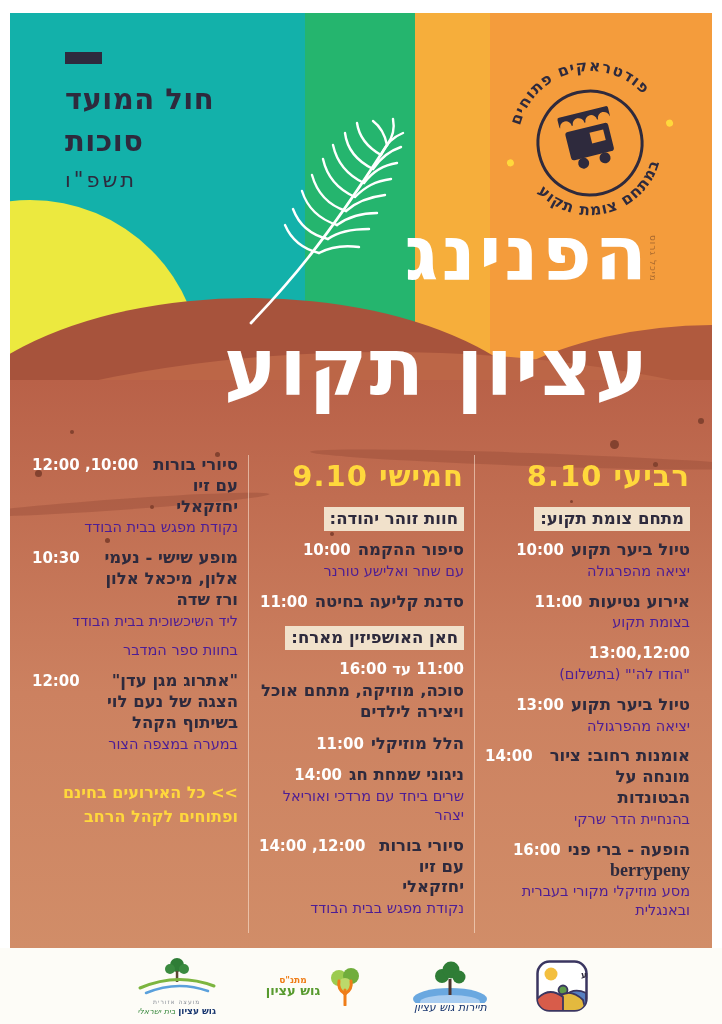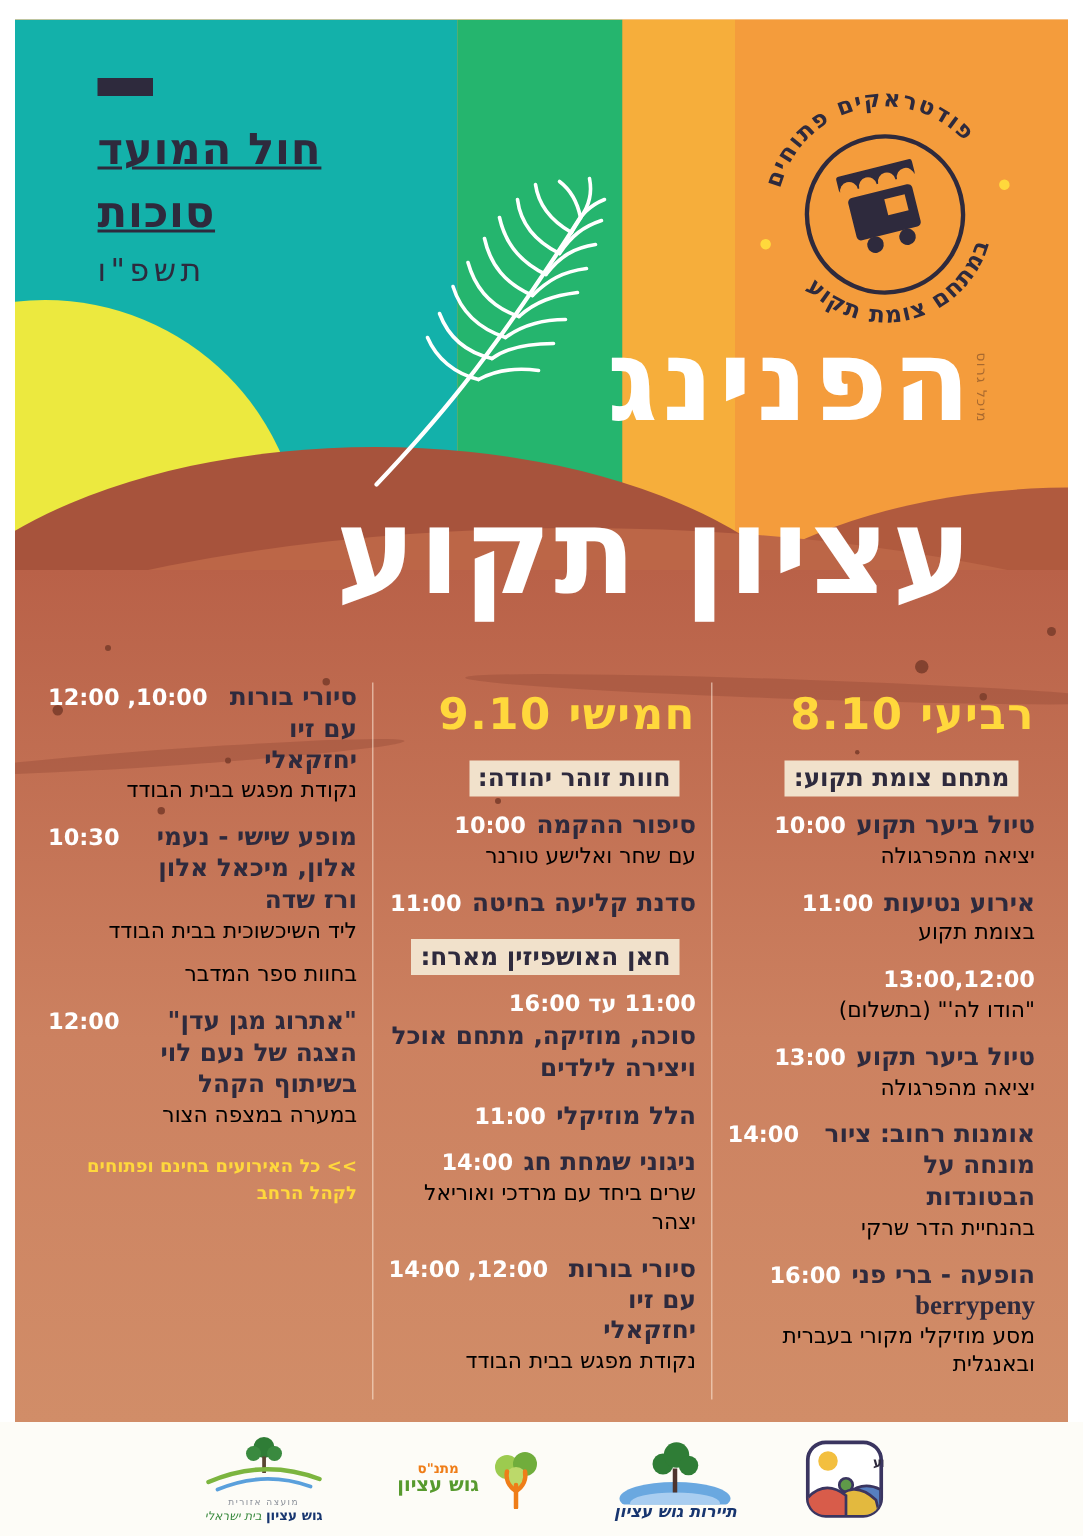--- a/index.html
+++ b/index.html
@@ -24,21 +24,21 @@
   .duneC{left:-200px;top:339px;width:1150px;height:420px;background:#bc6647;}
   .duneBase{position:absolute;left:0;right:0;top:367px;bottom:0;background:linear-gradient(#b96148,#cc8160 55%,#d18d68);}
   .streak{position:absolute;background:#9a4e39;opacity:.45;border-radius:50%;}
   .streak1{left:300px;right:-40px;top:440px;height:13px;transform:rotate(2deg);}
   .streak2{left:-40px;width:300px;top:486px;height:11px;transform:rotate(-4deg);}
   .speck{position:absolute;border-radius:50%;background:#83422f;}
 
   
   .kicker{position:absolute;left:55px;top:39px;color:#2e2a3d;text-align:left;}
   .kicker .dash{width:37px;height:12px;background:#2e2a3d;margin-bottom:14px;}
-  .kicker .k1,.kicker .k2{font-size:29px;font-weight:bold;line-height:1.45;letter-spacing:.5px;text-decoration:underline;}
+  .kicker .k1,.kicker .k2{font-size:29px;font-weight:bold;line-height:1.45;letter-spacing:.5px;}
   .kicker .k3{font-size:21px;letter-spacing:3px;margin-top:6px;}
 
   
   .badge{position:absolute;left:485px;top:35px;width:190px;height:190px;transform:rotate(-14deg);}
   .badge svg{display:block;}
   .badge text{font-weight:bold;fill:#2e2a3d;}
 
   
   .credit{position:absolute;left:648px;top:222px;font-size:9px;color:#a8692f;transform:rotate(90deg);transform-origin:left top;letter-spacing:1px;}
 
@@ -48,37 +48,37 @@
   
   .big-title{position:absolute;left:100px;width:540px;text-align:right;color:#fff;font-weight:bold;}
   .bt1{top:196px;font-size:76px;letter-spacing:3px;}
   .bt2{top:308px;font-size:80px;letter-spacing:2px;}
 
   
   #schedule{position:absolute;left:12px;right:12px;top:442px;height:478px;display:grid;grid-template-columns:1fr 1fr 1fr;direction:rtl;}
   .day-col{padding:0 10px;border-left:1px solid rgba(255,236,220,.55);direction:rtl;text-align:right;}
   .day-col:last-child{border-left:none;}
   .day-header{color:#ffd83c;font-size:29px;font-weight:800;letter-spacing:1px;margin:4px 0 12px;}
-  .sec-label{margin:14px 11px 9px;}
+  .sec-label{margin:14px 0 9px;}
   .sec-label:first-of-type{margin-top:0;}
   .sec-label span{display:inline-block;background:#f1e1cb;color:#2e2a3d;font-weight:bold;font-size:16.5px;padding:2px 6px 3px;}
   .item{margin-bottom:11px;}
   .item-line{display:flex;gap:7px;align-items:flex-start;}
   .i-title{color:#2e2a3d;font-weight:bold;font-size:16.5px;line-height:1.26;}
   .i-time{color:#ffffff;font-weight:bold;font-size:15px;line-height:1.38;flex:none;}
   .time-line{margin-bottom:1px;}
   .i-latin{font-family:"Liberation Serif","DejaVu Serif",serif;font-weight:bold;font-size:18px;color:#2e2a3d;padding-left:26px;}
-  .i-sub{color:#000000;font-size:14.5px;line-height:1.3;margin-top:1px;}
-  .day-note{margin-top:16px;color:#ffd83c;font-weight:bold;font-size:12px;line-height:1.45;}
+  .i-sub{color:#4c1d95;font-size:14.5px;line-height:1.3;margin-top:1px;}
+  .day-note{margin-top:28px;color:#ffd83c;font-weight:bold;font-size:16px;line-height:1.45;}
 
   
   #footer{position:absolute;left:0;right:0;bottom:0;height:76px;background:#fdfcf7;display:flex;direction:rtl;align-items:center;justify-content:center;gap:46px;}
   .logo{display:flex;flex-direction:column;align-items:center;gap:2px;}
   .logo-row{display:flex;direction:rtl;align-items:center;gap:6px;}
-  .cap-tourism{font-size:11px;font-weight:bold;font-style:italic;color:#17356f;margin-top:-4px;}
+  .cap-tourism{font-size:11px;font-weight:normal;font-style:italic;color:#17356f;margin-top:-4px;}
   .cap-matnas1{font-size:9px;color:#ef7d18;font-weight:bold;}
   .cap-matnas2{font-size:13px;color:#579a2e;font-weight:800;margin-top:-2px;}
   .cap-council1{font-size:6px;color:#8a8f98;letter-spacing:1px;}
   .cap-council2{font-size:9px;margin-top:-1px;white-space:nowrap;}
   .cap-council2 b{color:#17356f;}
   .cap-council2 i{color:#3a8a3f;font-size:8px;}
 </style>
 </head>
 <body>
 

